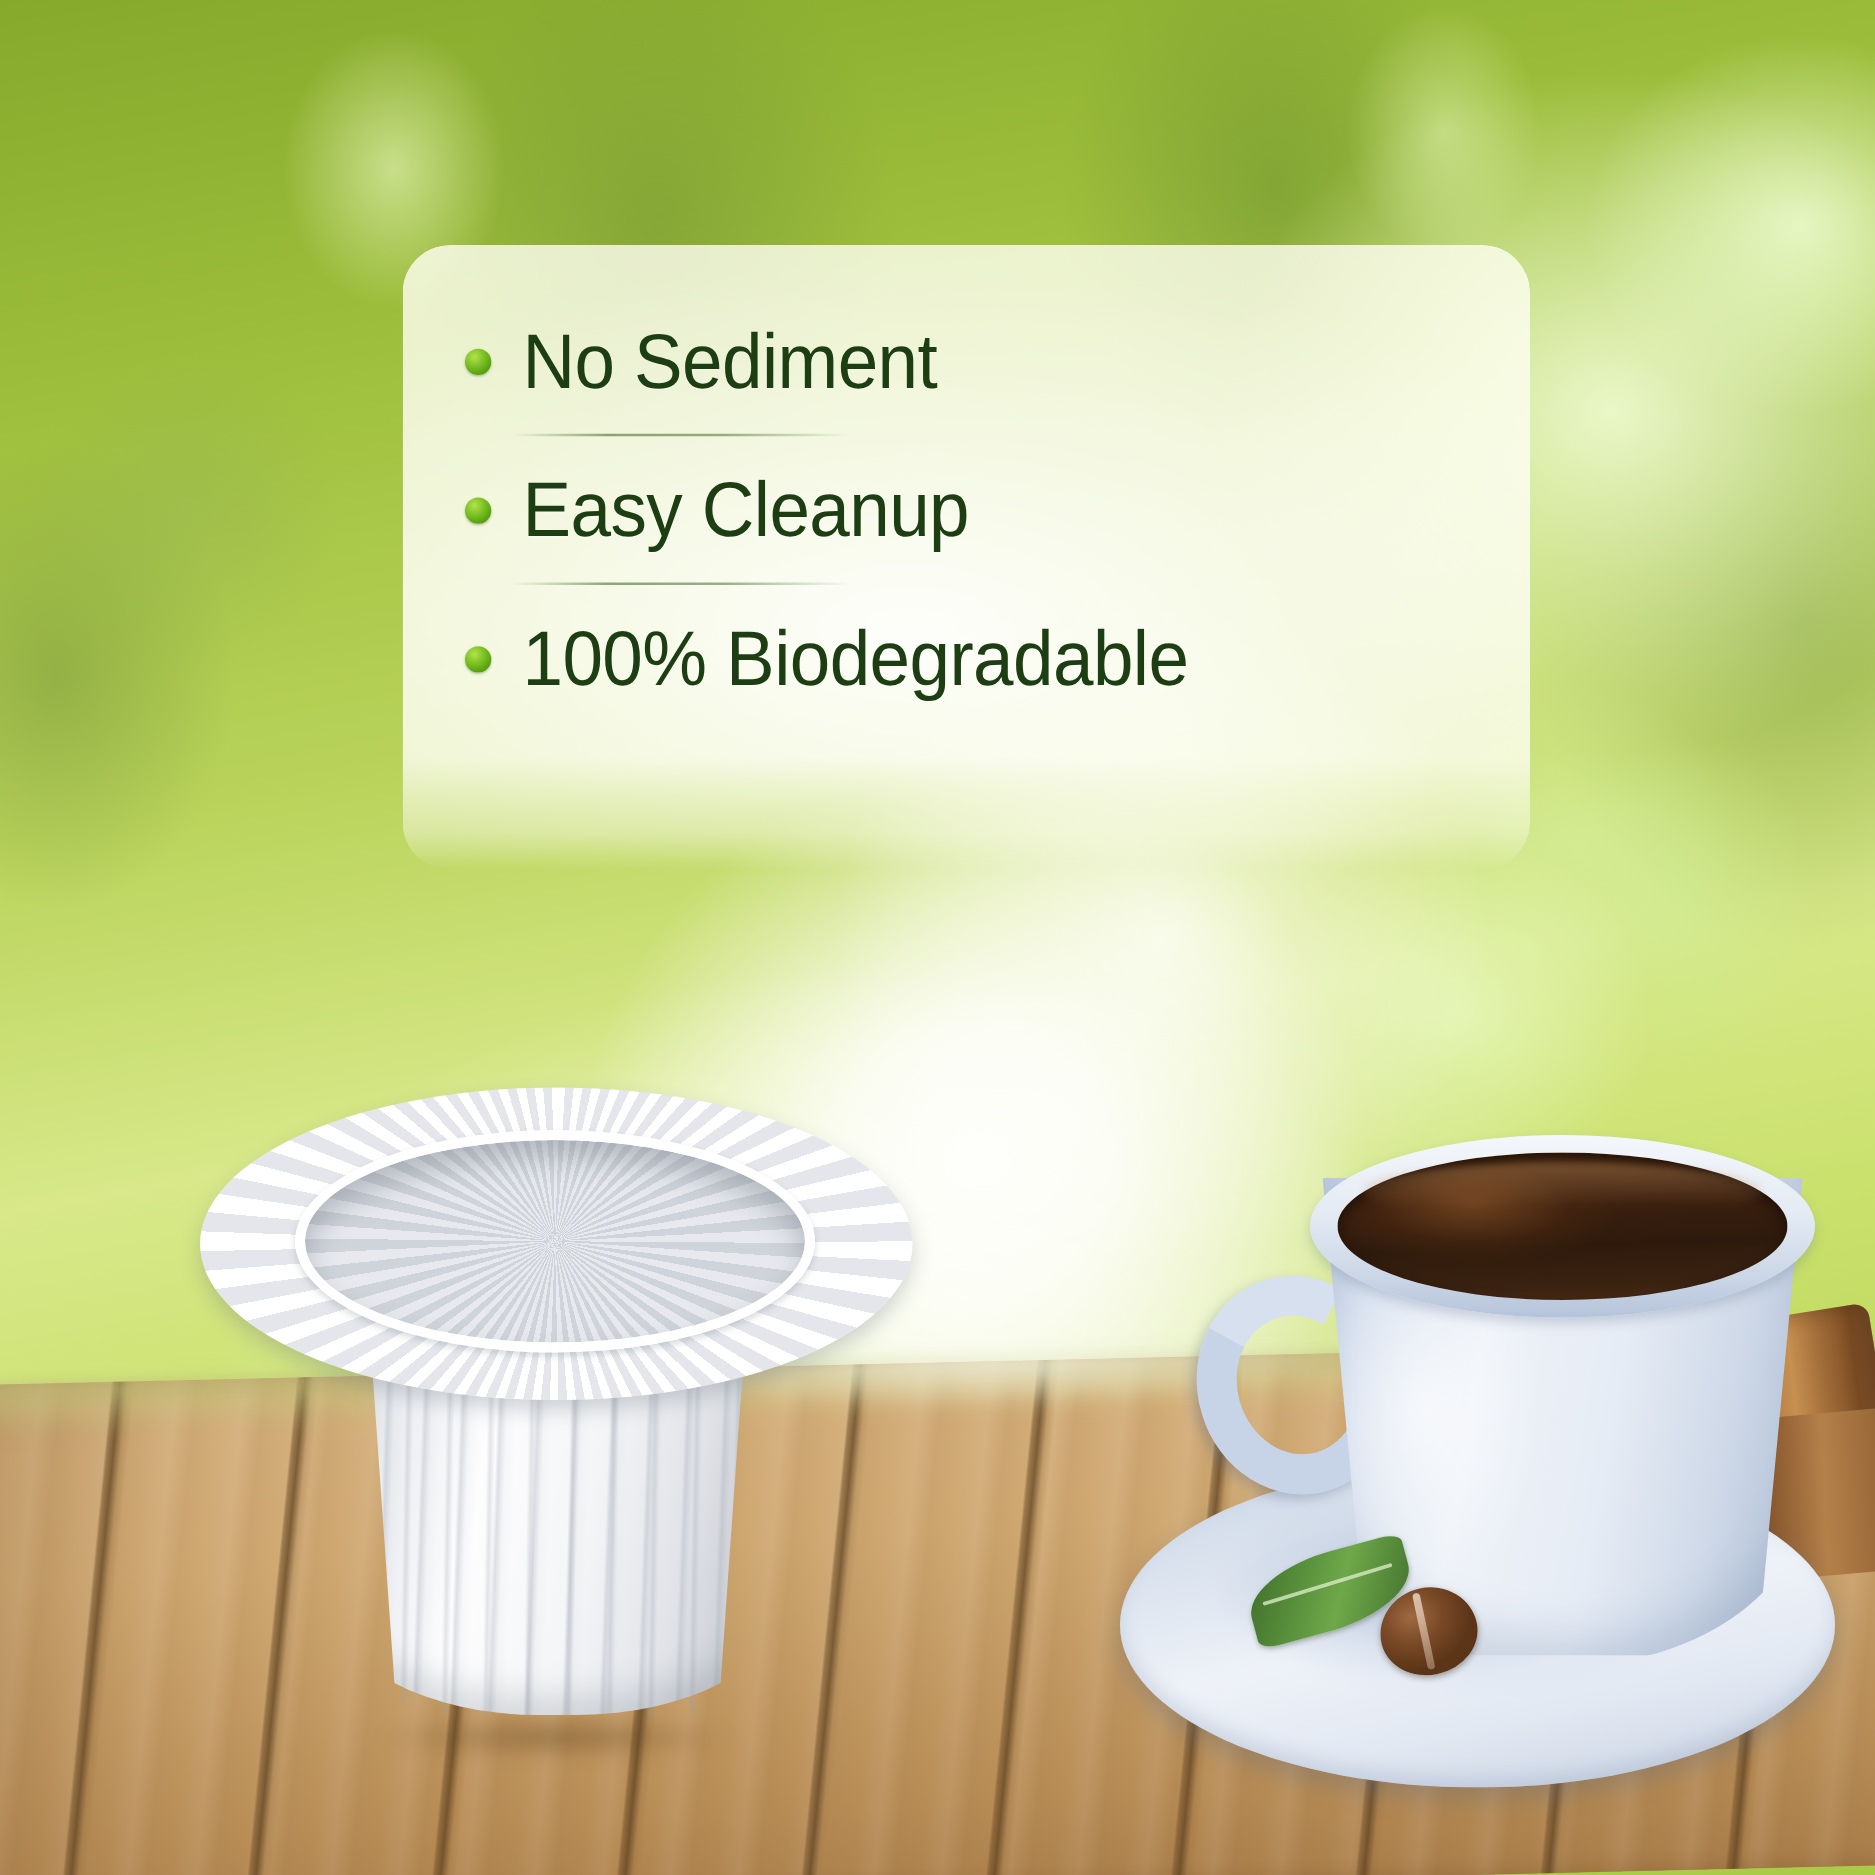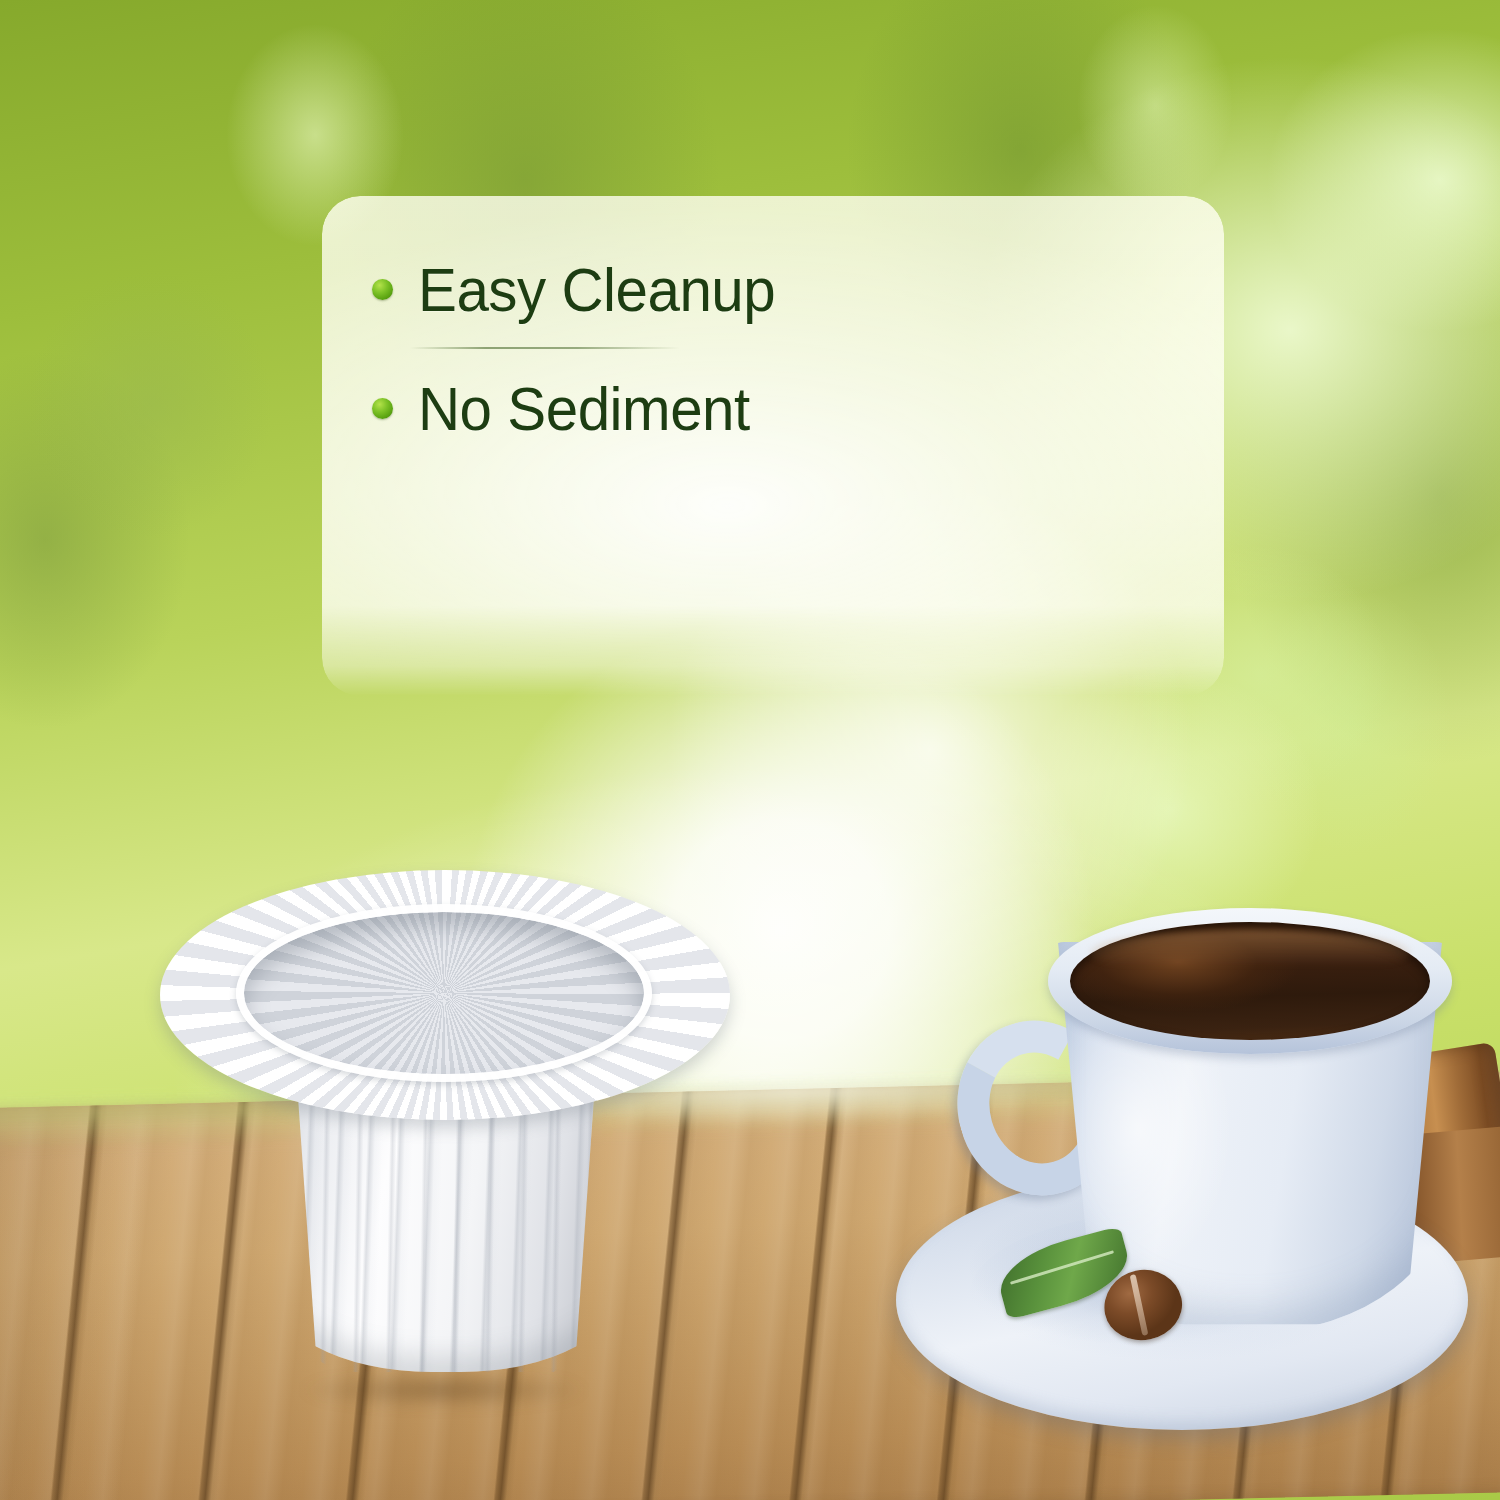--- a/index.html
+++ b/index.html
@@ -271,31 +271,36 @@
     <div class="table-blur-top"></div>
     <div class="table-glow"></div>
   </div>
 
   <div class="panel"></div>
 
   <div class="list">
 
     <div class="row">
       <span class="bullet"></span>
+      <span class="txt">No Sediment</span>
+      <span class="divider"></span>
+    </div>
+
+    <div class="row">
+      <span class="bullet"></span>
       <span class="txt">Easy Cleanup</span>
       <span class="divider"></span>
     </div>
 
+
     <div class="row">
       <span class="bullet"></span>
-      <span class="txt">No Sediment</span>
-      <span class="divider"></span>
+      <span class="txt">100% Biodegradable</span>
+
     </div>
-
-
 
   </div>
 
   <div class="filter-wrap">
     <div class="filter-shadow"></div>
     <div class="filter-body">
       <div class="filter-body-lines"></div>
     </div>
     <div class="filter-collar"></div>
     <div class="filter-rim"></div>

